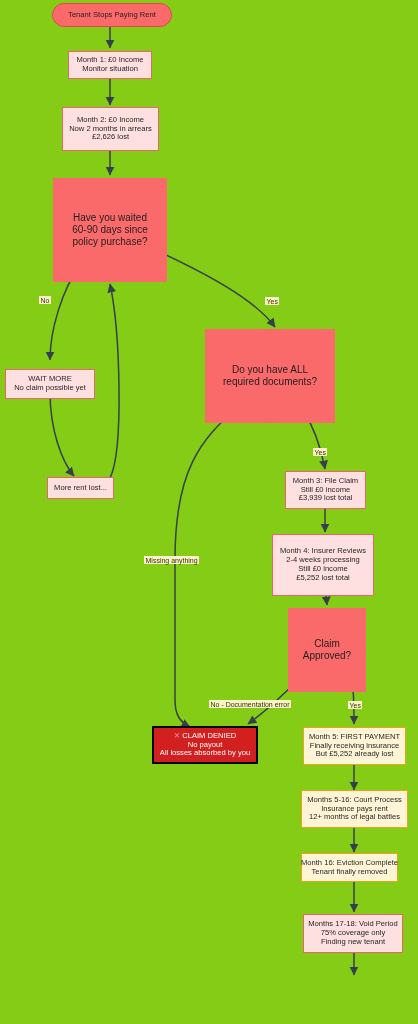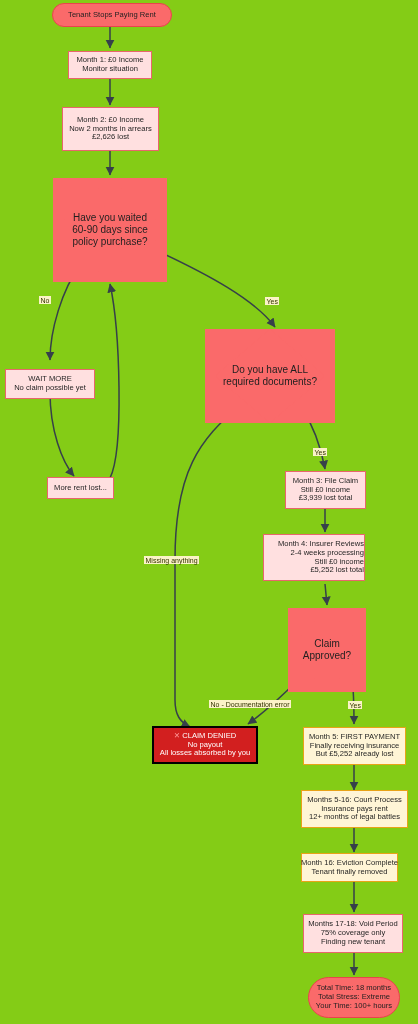--- a/index.html
+++ b/index.html
@@ -194,21 +194,21 @@
       <span class="ln">required documents?</span>
     </div>
   </div>
 
   <div class="node box-pink" style="left:285px; top:471px; width:81px; height:38px;">
     <span class="ln">Month 3: File Claim</span>
     <span class="ln">Still £0 income</span>
     <span class="ln">£3,939 lost total</span>
   </div>
 
-  <div class="node box-pink" style="left:263px; top:534px; width:102px; height:47px;align-items:flex-end;">
+  <div class="node box-pink" style="left:272px; top:534px; width:102px; height:62px;">
     <span class="ln">Month 4: Insurer Reviews</span>
     <span class="ln">2-4 weeks processing</span>
     <span class="ln">Still £0 income</span>
     <span class="ln">£5,252 lost total</span>
   </div>
 
   <div class="diamond-wrap" style="left:288px; top:608px; width:78px; height:84px;">
     <svg class="diamond-shape" viewBox="0 0 78 84">
       <polygon points="39,0 78,42 39,84 0,42" fill="#fa6a6a"></polygon>
     </svg>
@@ -243,25 +243,20 @@
     <span class="ln">Month 16: Eviction Complete</span>
     <span class="ln">Tenant finally removed</span>
   </div>
 
   <div class="node box-pink" style="left:303px; top:914px; width:100px; height:39px;">
     <span class="ln">Months 17-18: Void Period</span>
     <span class="ln">75% coverage only</span>
     <span class="ln">Finding new tenant</span>
   </div>
 
-  <div class="node term" style="left:308px; top:977px; width:92px; height:41px;">
-    <span class="ln">Total Time: 18 months</span>
-    <span class="ln">Total Stress: Extreme</span>
-    <span class="ln">Your Time: 100+ hours</span>
-  </div>
 
   <div class="edge-label" style="left:39px; top:296px;">No</div>
 
   <div class="edge-label" style="left:265px; top:297px;">Yes</div>
 
   <div class="edge-label" style="left:313px; top:448px;">Yes</div>
 
   <div class="edge-label" style="left:144px; top:556px;">Missing anything</div>
 
   <div class="edge-label" style="left:209px; top:700px;">No - Documentation error</div>

